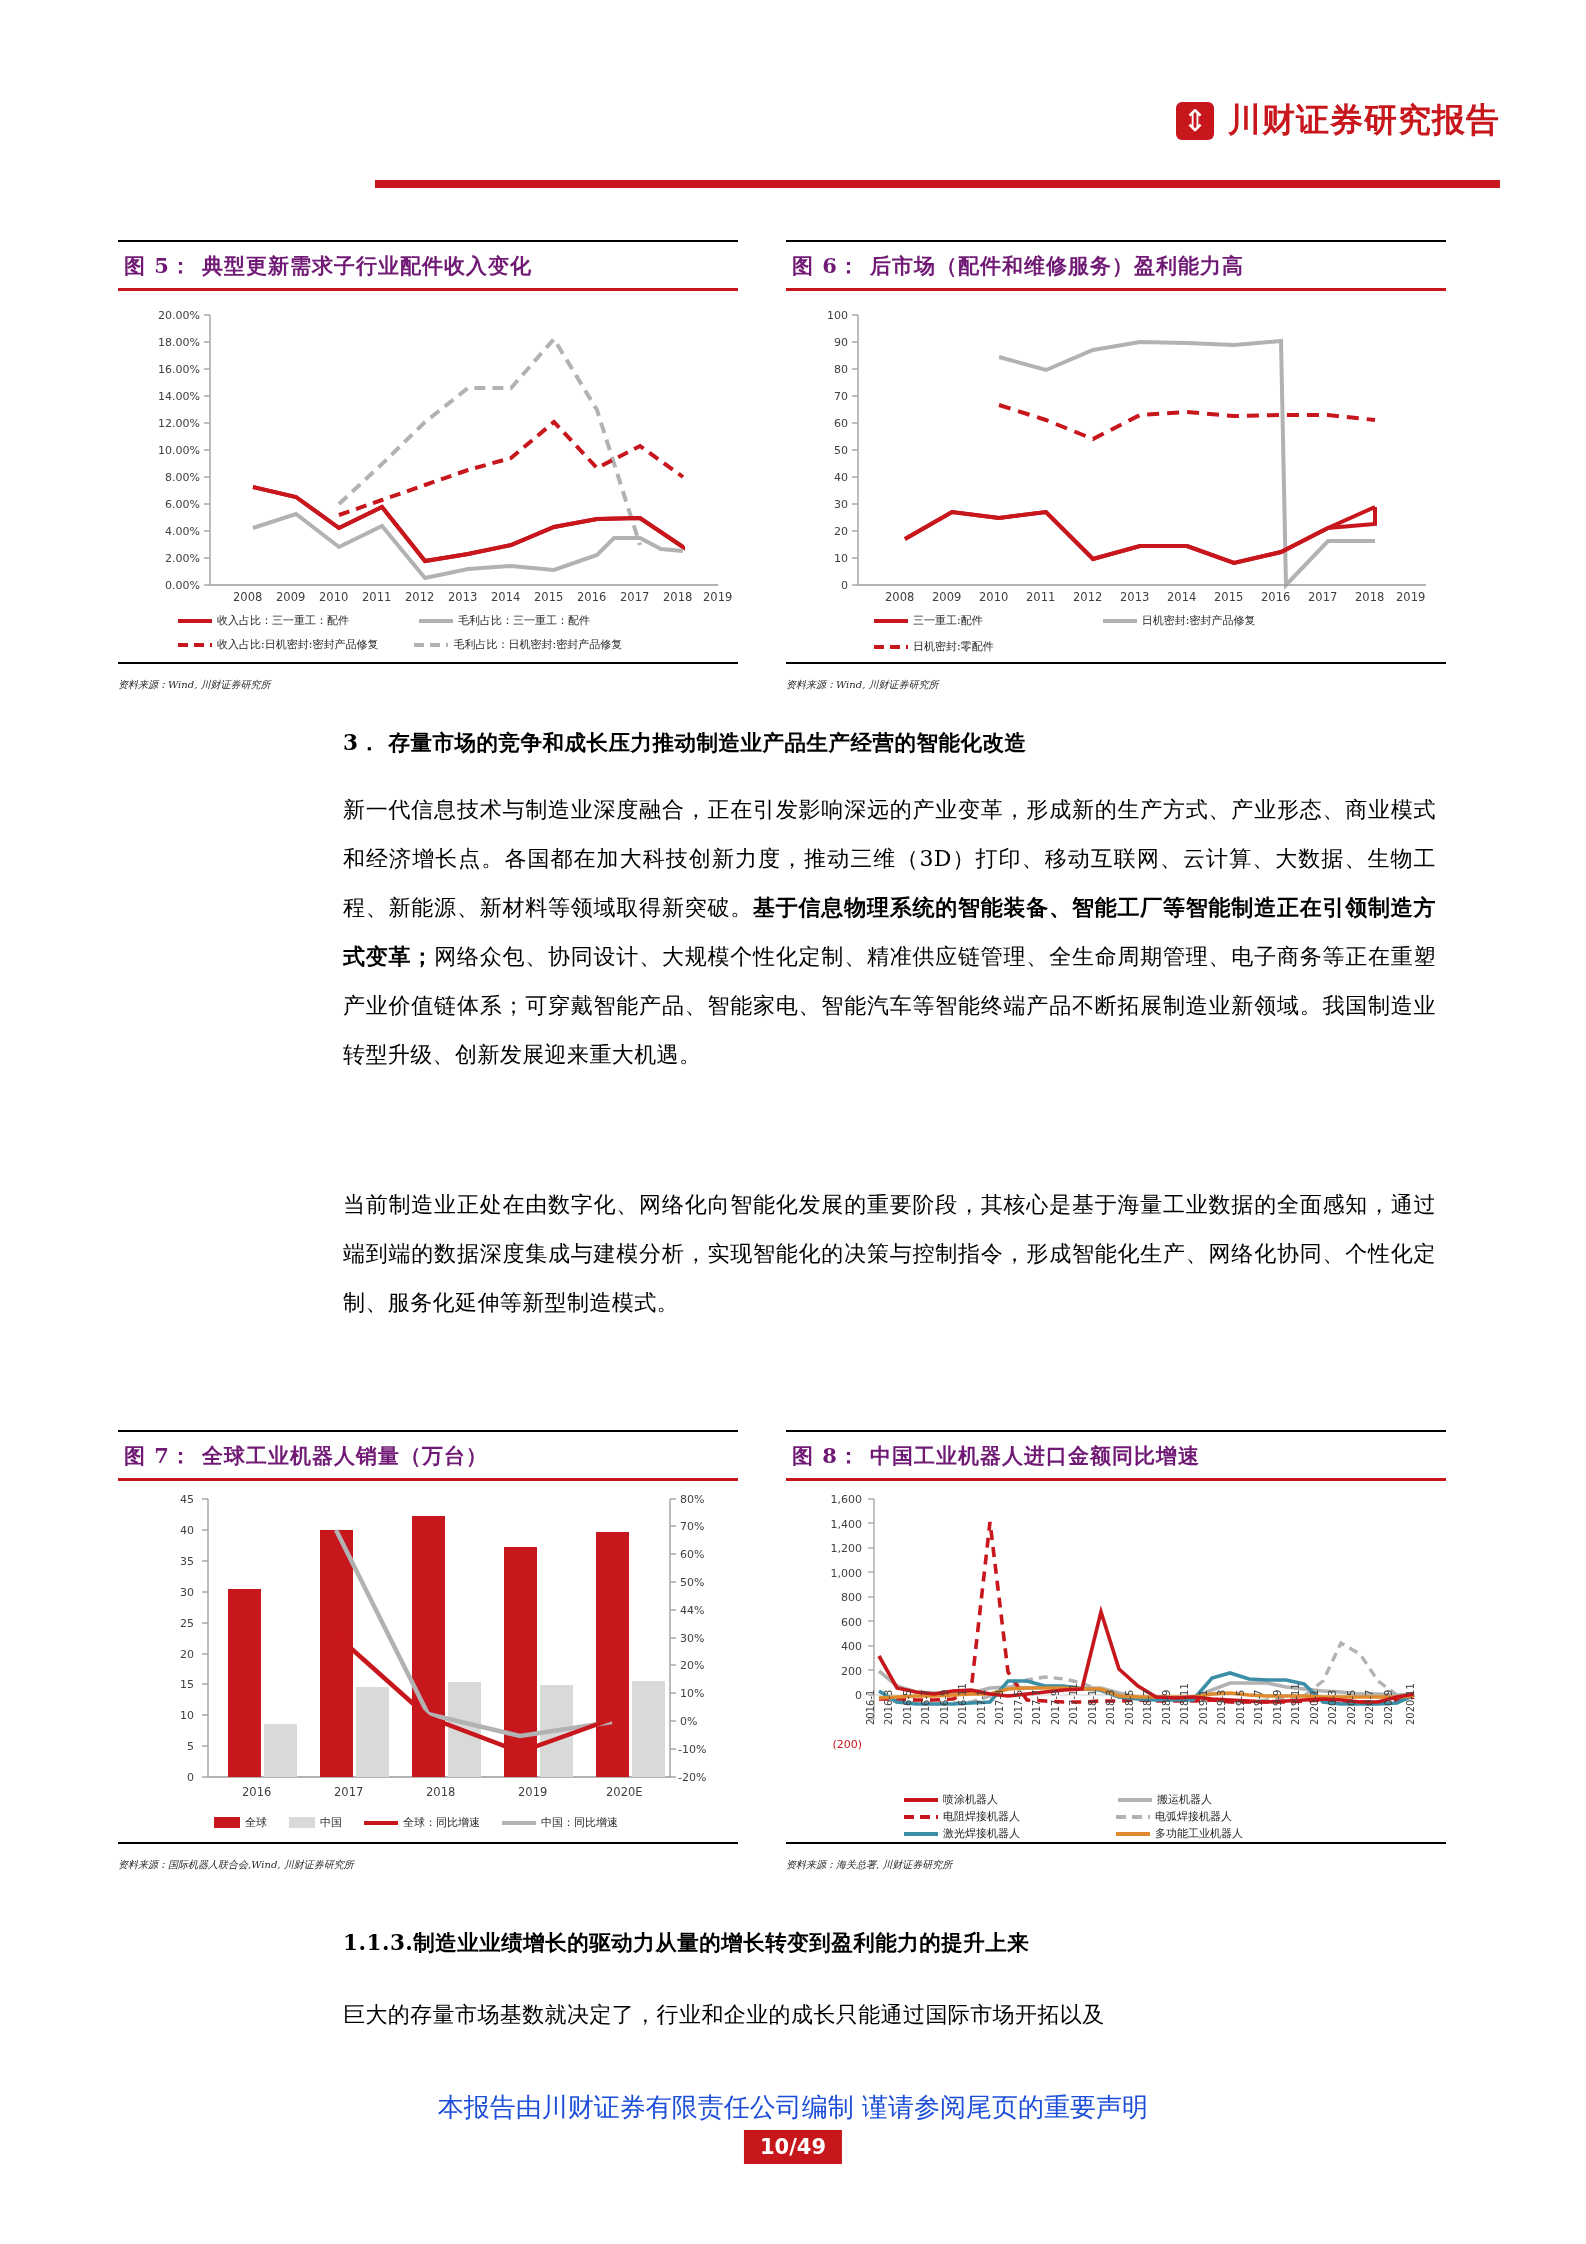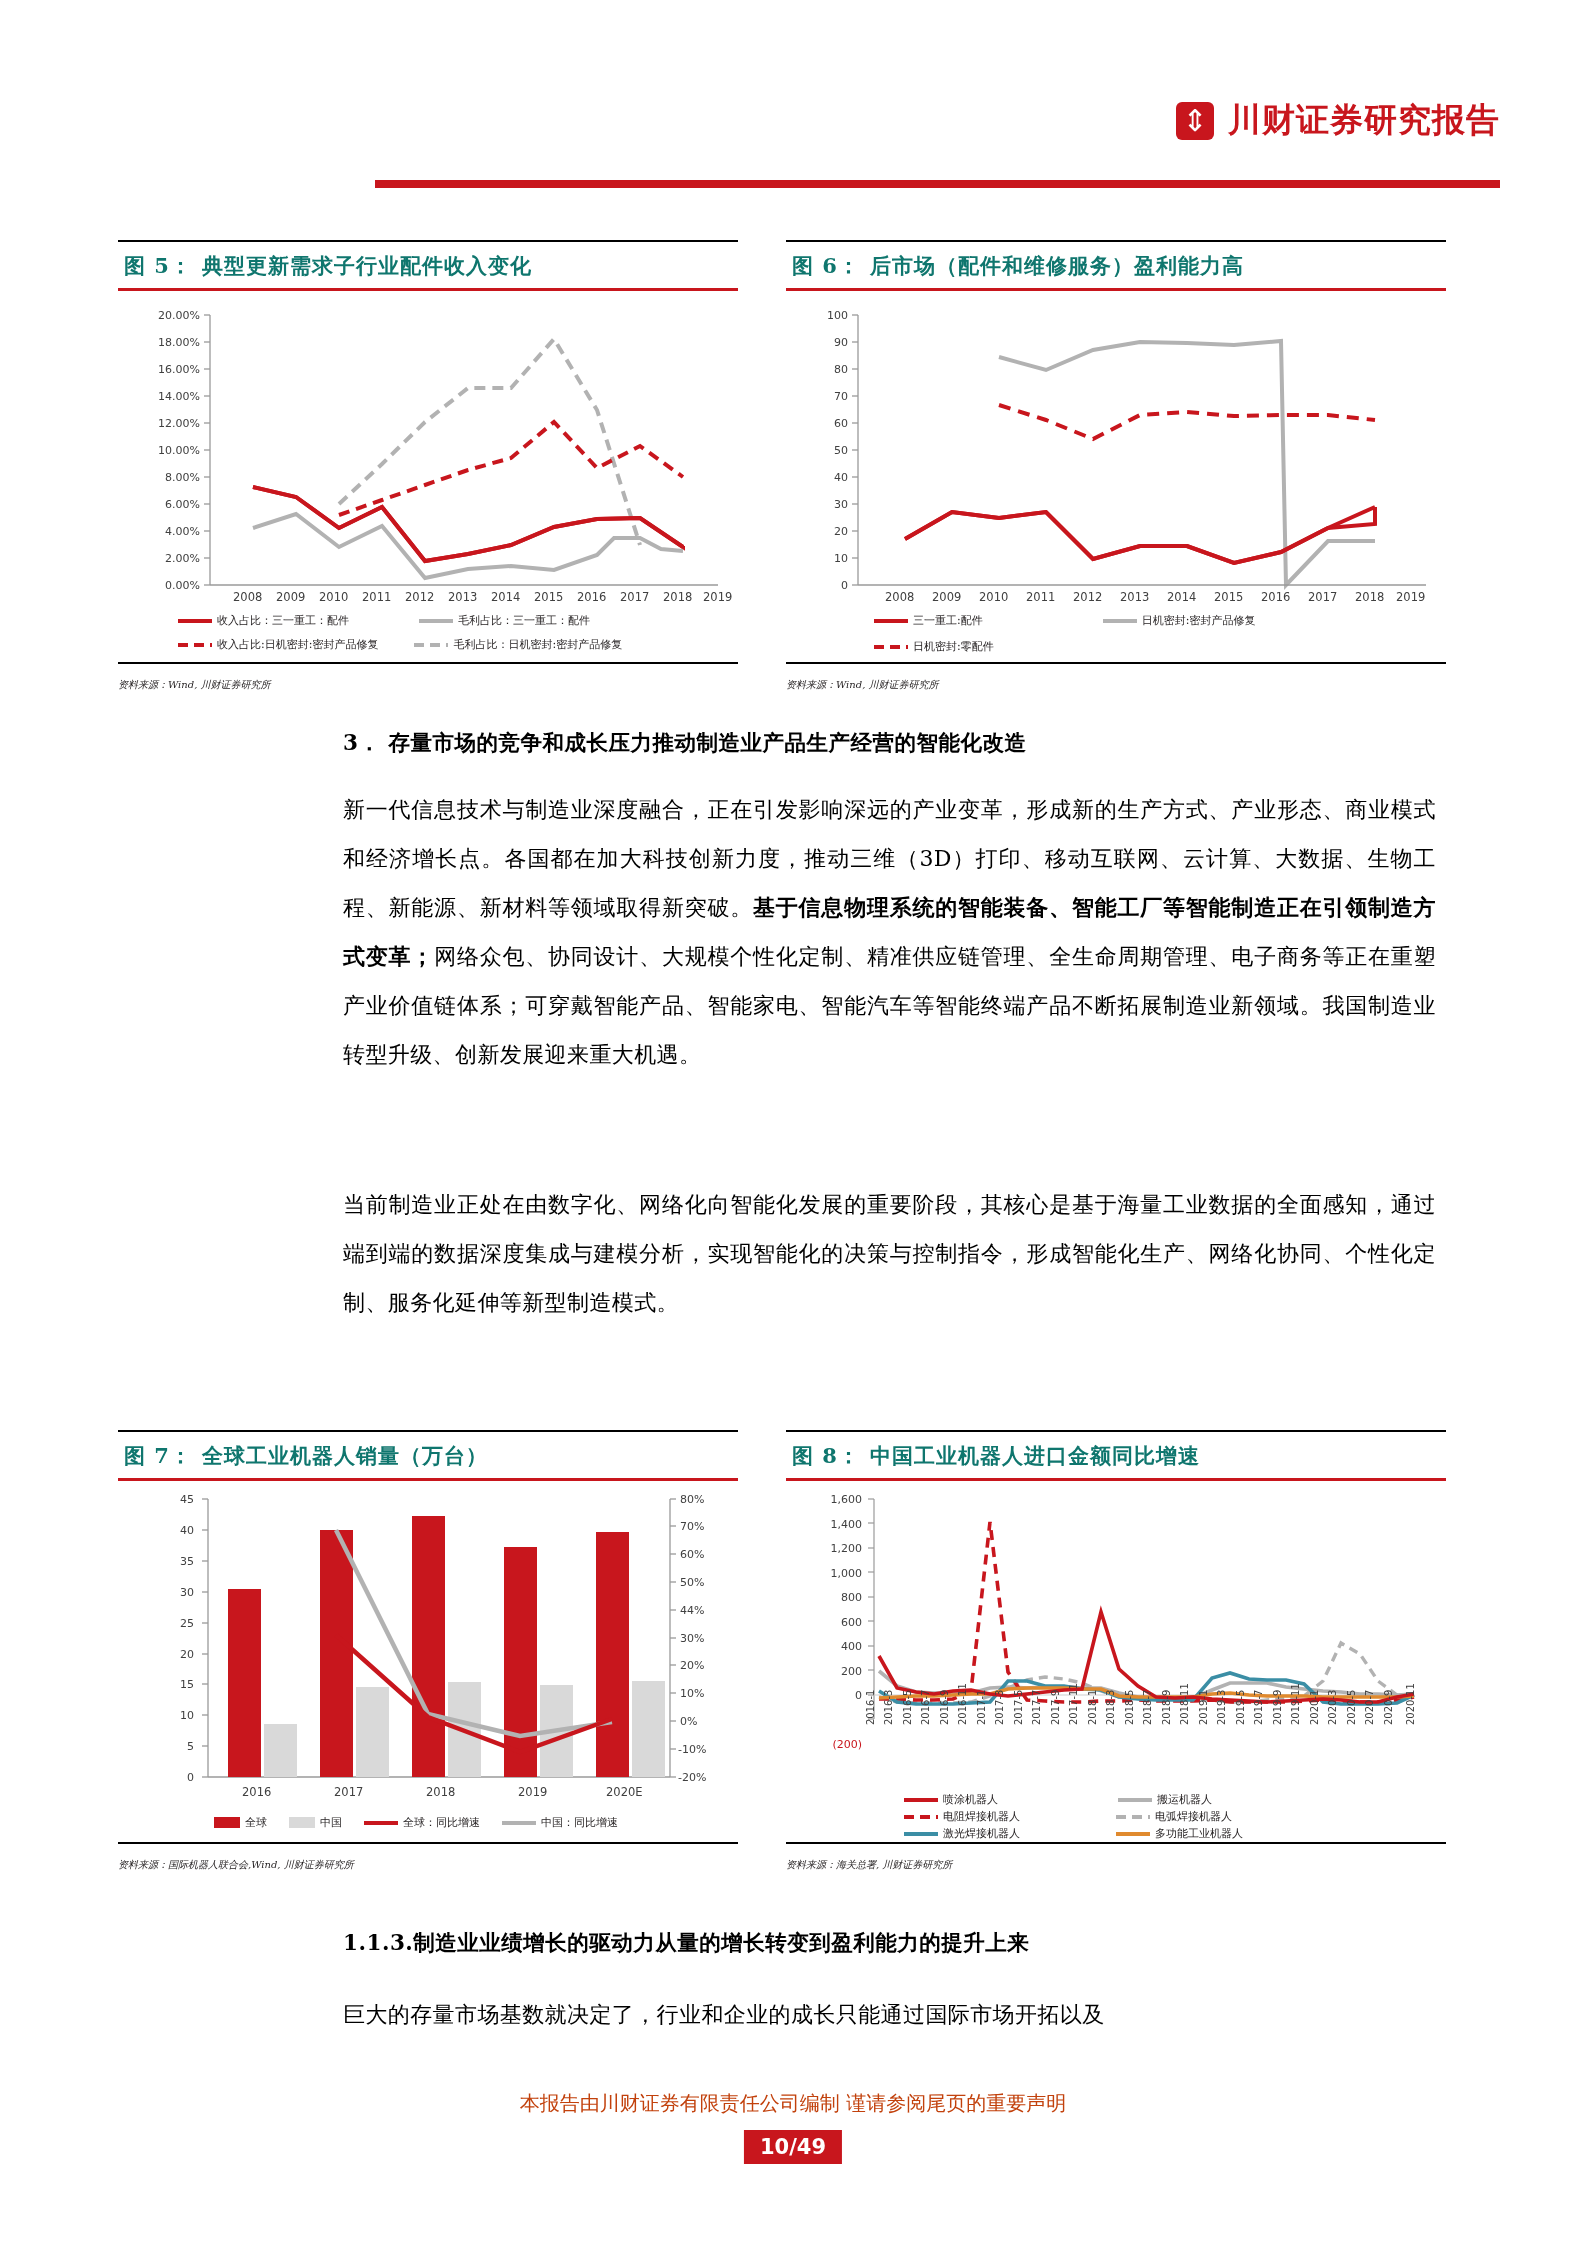--- a/index.html
+++ b/index.html
@@ -17,21 +17,21 @@
   .logo-mark:before{
     content:"⇕";position:absolute;left:0;top:0;width:38px;height:38px;
     color:#fff;font-size:30px;line-height:38px;text-align:center;font-family:"DejaVu Sans",sans-serif;
   }
   .logo-text{font-family:"DejaVu Serif",serif;font-weight:bold;font-size:33px;color:#C8161D;letter-spacing:1px;}
   .hdr-rule{position:absolute;left:375px;right:86px;top:100px;height:8px;background:#C8161D;}
 
   
   .figbox{position:absolute;border-top:2.5px solid #000;border-bottom:2.5px solid #000;}
   .figtitle{
-    font-family:"DejaVu Serif",serif;font-weight:bold;font-size:21px;color:#0f766e;
+    font-family:"DejaVu Serif",serif;font-weight:bold;font-size:21px;color:#701a75;
     padding:10px 4px 8px 6px;white-space:nowrap;letter-spacing:1px;
   }
   .figtitle .num{margin-right:10px;}
   .figrule{height:3px;background:#C8161D;margin:0 0 6px 0;}
   .figbody{position:relative;}
   .source{
     position:absolute;font-family:"DejaVu Serif",serif;font-style:italic;
     font-size:10px;color:#231f20;white-space:nowrap;
   }
   .ytick,.ytick-r{
@@ -57,21 +57,21 @@
     position:absolute;font-family:"DejaVu Serif",serif;font-weight:bold;
     font-size:21.5px;color:#000;letter-spacing:.5px;white-space:nowrap;
   }
   .para{
     position:absolute;font-family:"DejaVu Serif",serif;font-size:22px;color:#000;
     line-height:49px;letter-spacing:.4px;text-align:justify;
   }
   .para b{font-weight:bold;}
   .foot-note{
     position:absolute;width:100%;text-align:center;font-family:"DejaVu Serif",serif;
-    font-size:20px;color:#c2410c;
+    font-size:26px;color:#1d4ed8;
   }
   .pagebadge{
     position:absolute;left:50%;transform:translateX(-50%);
     background:#C8161D;color:#fff;font-family:"DejaVu Sans",sans-serif;font-weight:bold;
     font-size:21px;padding:5px 16px;
   }
   svg{display:block;}
 </style>
 </head>
 <body>

